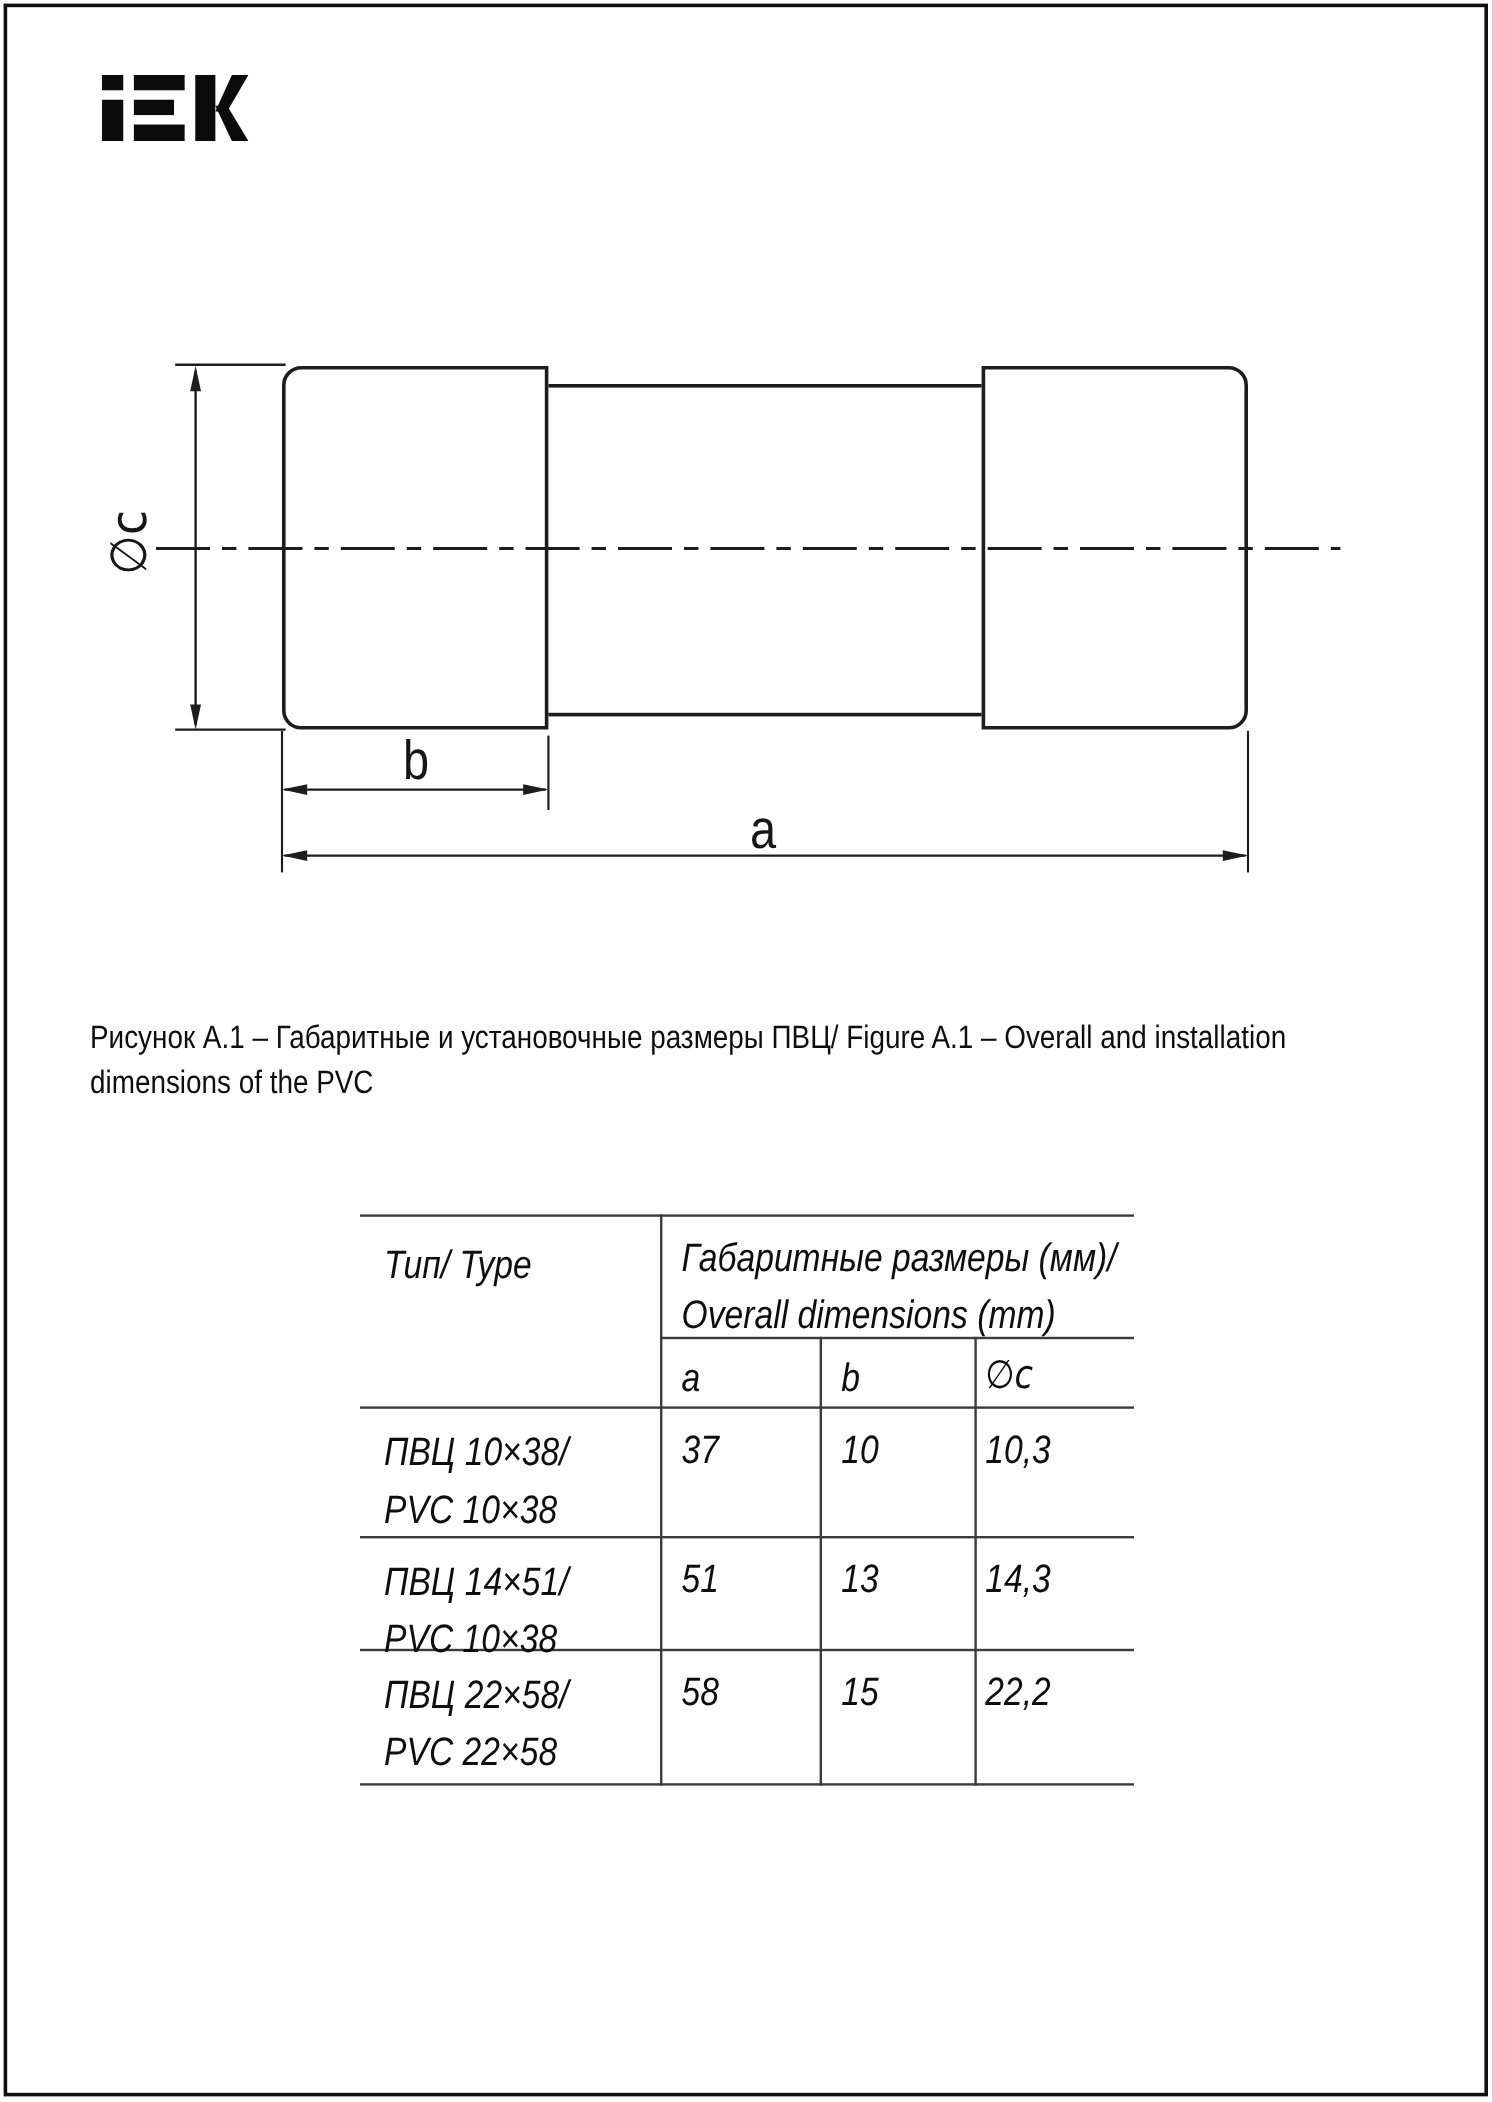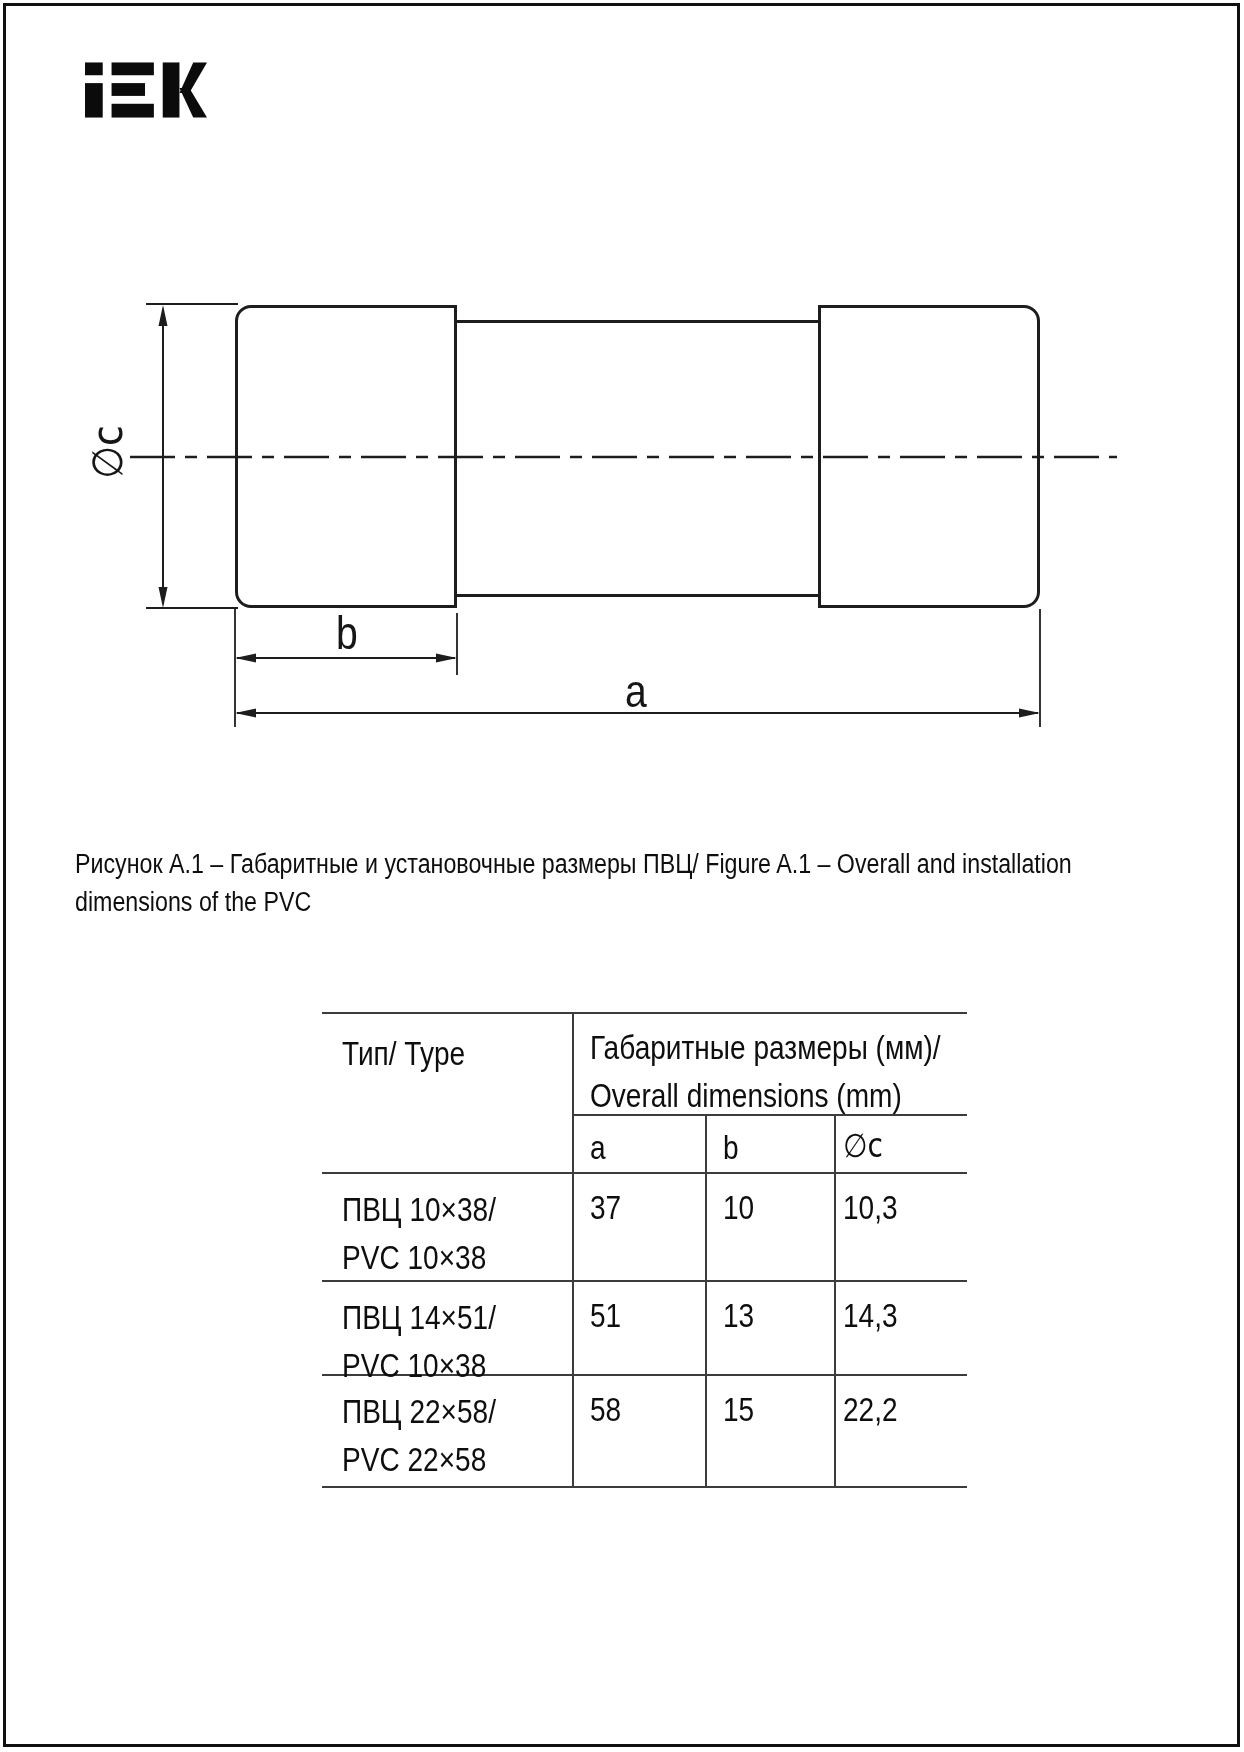--- a/index.html
+++ b/index.html
@@ -36,21 +36,21 @@
     font-size:42px; font-family:"DejaVu Sans","Liberation Sans",sans-serif;
     transform:rotate(-90deg) scaleX(0.9);
   }
   
   .caption {
     position:absolute; left:75px; top:845px; width:1200px;
     font-size:27px; line-height:38px; color:#0e0e0e;
     transform:scaleX(0.86); transform-origin:left top; white-space:nowrap;
   }
   
-  .dim-table { position:absolute; left:322px; top:1012px; width:645px; height:476px; }
+  .dim-table { position:absolute; left:300px; top:1012px; width:645px; height:476px;font-style:italic; }
   .tl { position:absolute; background:#3c3c3c; }
   .tl.h { height:2px; }
   .tl.v { width:2px; }
   .cell {
     position:absolute; font-size:33px; line-height:48px; color:#0e0e0e;
     transform:scaleX(0.85); transform-origin:left top; white-space:nowrap;
   }
   .dia { font-family:"DejaVu Sans","Liberation Sans",sans-serif; }
 </style>
 </head>

